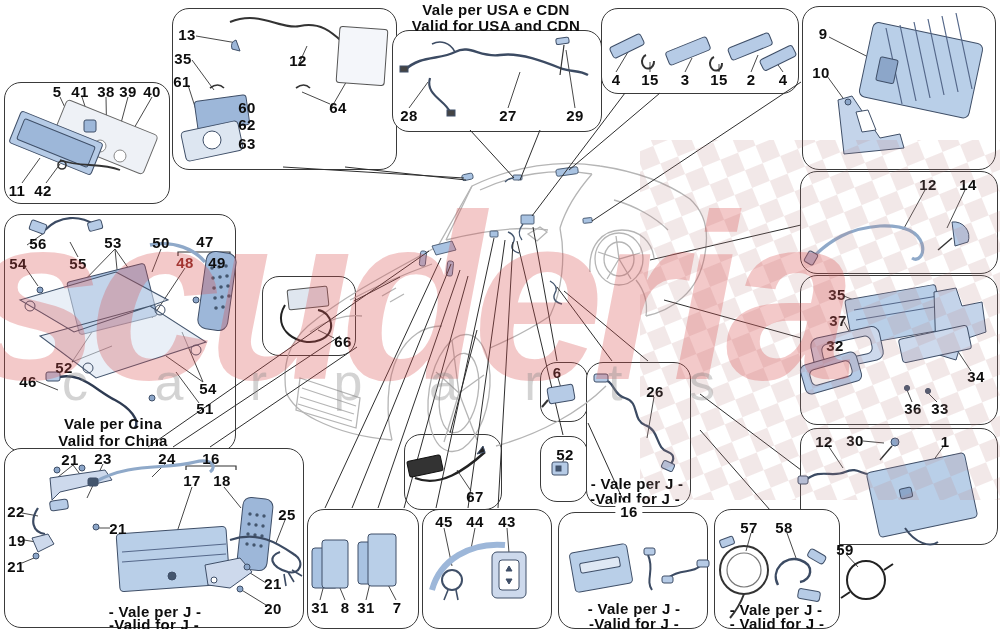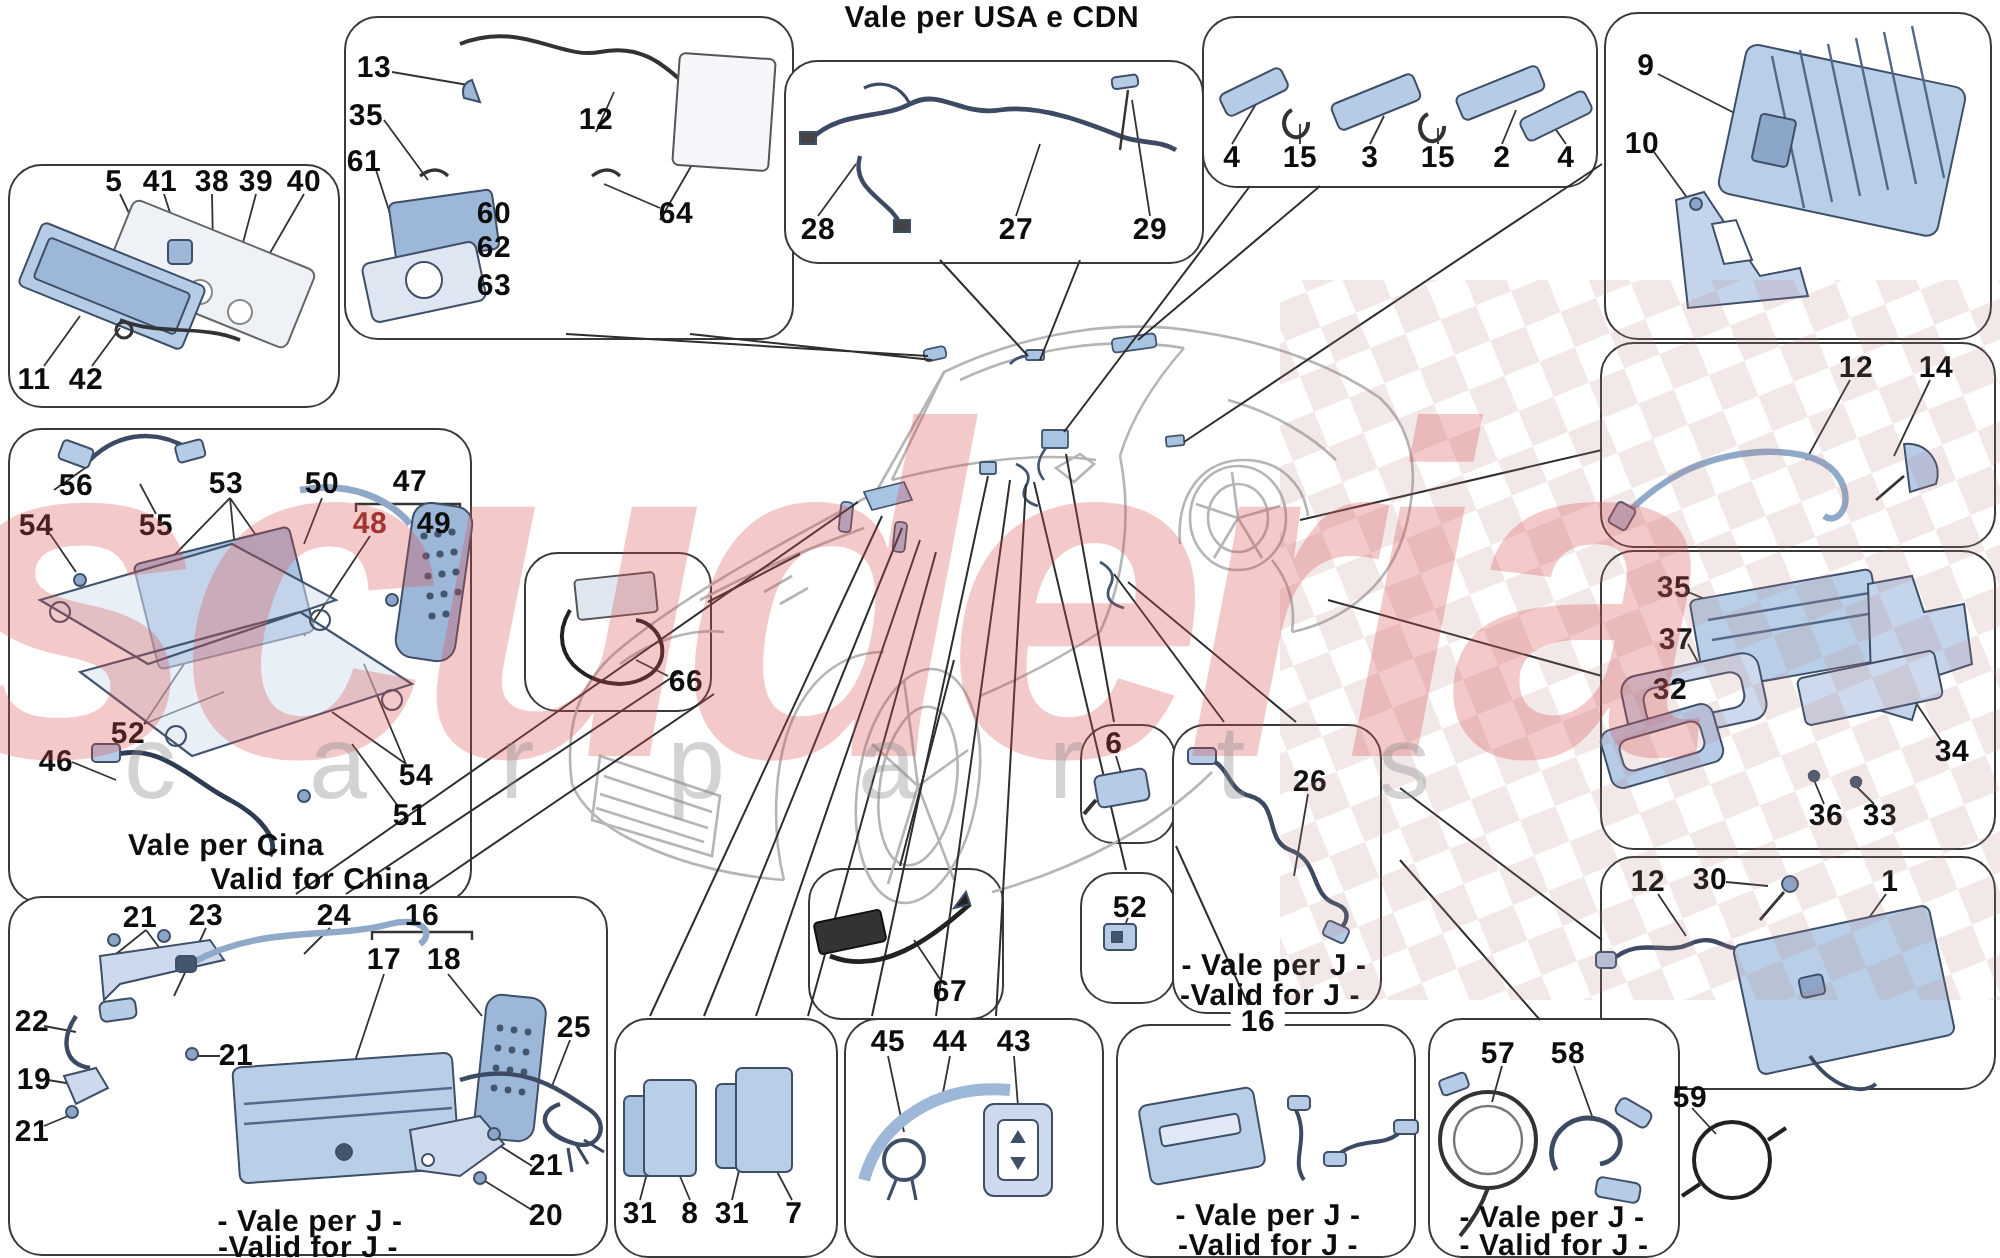--- a/index.html
+++ b/index.html
@@ -362,20 +362,21 @@
   <div id="labels">
       <span class="lbl" style="left: 187px; top: 34px;">13</span>
       <span class="lbl" style="left: 183px; top: 58px;">35</span>
       <span class="lbl" style="left: 182px; top: 81px;">61</span>
       <span class="lbl" style="left: 298px; top: 60px;">12</span>
       <span class="lbl" style="left: 247px; top: 107px;">60</span>
       <span class="lbl" style="left: 247px; top: 124px;">62</span>
       <span class="lbl" style="left: 247px; top: 143px; text-align: center;">63</span>
       <span class="lbl" style="left: 338px; top: 107px;">64</span>
       <span class="lbl title" style="left: 496px; top: 9px;">Vale per USA e CDN</span>
+      <span class="lbl title" style="left: 496px; top: 25px;">Valid for USA and CDN</span>
       <span class="lbl" style="left: 409px; top: 115px;">28</span>
       <span class="lbl" style="left: 508px; top: 115px;">27</span>
       <span class="lbl" style="left: 575px; top: 115px;">29</span>
       <span class="lbl" style="left: 616px; top: 79px;">4</span>
       <span class="lbl" style="left: 650px; top: 79px;">15</span>
       <span class="lbl" style="left: 685px; top: 79px;">3</span>
       <span class="lbl" style="left: 719px; top: 79px;">15</span>
       <span class="lbl" style="left: 751px; top: 79px;">2</span>
       <span class="lbl" style="left: 783px; top: 79px;">4</span>
       <span class="lbl" style="left: 823px; top: 33px;">9</span>
@@ -393,21 +394,21 @@
       <span class="lbl" style="left: 113px; top: 242px;">53</span>
       <span class="lbl" style="left: 161px; top: 242px;">50</span>
       <span class="lbl" style="left: 205px; top: 241px;">47</span>
       <span class="lbl" style="left: 185px; top: 262px; color: rgb(139, 43, 38);">48</span>
       <span class="lbl" style="left: 217px; top: 262px;">49</span>
       <span class="lbl" style="left: 64px; top: 367px;">52</span>
       <span class="lbl" style="left: 28px; top: 381px;">46</span>
       <span class="lbl" style="left: 208px; top: 388px;">54</span>
       <span class="lbl" style="left: 205px; top: 408px;">51</span>
       <span class="lbl title" style="left: 113px; top: 423px;">Vale per Cina</span>
-      <span class="lbl title" style="left: 113px; top: 440px; margin-left: 47px;">Valid for China</span>
+      <span class="lbl title" style="left: 113px; top: 440px;">Valid for China</span>
       <span class="lbl" style="left: 343px; top: 341px;">66</span>
       <span class="lbl" style="left: 557px; top: 372px;">6</span>
       <span class="lbl" style="left: 565px; top: 454px;">52</span>
       <span class="lbl" style="left: 655px; top: 391px;">26</span>
       <span class="lbl title" style="left: 637px; top: 483px;">- Vale per J -</span>
       <span class="lbl title" style="left: 635px; top: 498px;">-Valid for J -</span>
       <span class="lbl" style="left: 928px; top: 184px;">12</span>
       <span class="lbl" style="left: 968px; top: 184px;">14</span>
       <span class="lbl" style="left: 837px; top: 294px;">35</span>
       <span class="lbl" style="left: 838px; top: 320px;">37</span>

